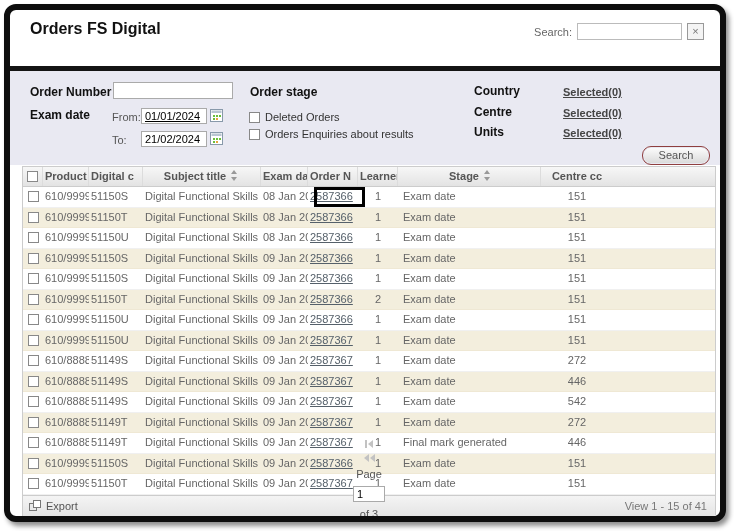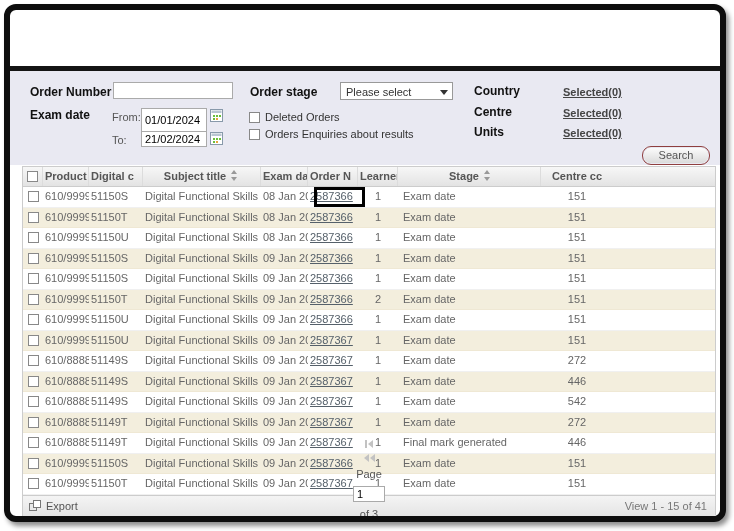--- a/index.html
+++ b/index.html
@@ -68,32 +68,38 @@
   .dis .tri-l { border-right-color:#c2c2c2; } .dis .vbar { background:#c2c2c2; }
   .page-input { width:32px; height:16px; border:1px solid #aaa; font-size:11px; padding:0 3px; }
   .psel { position:relative; border:1px solid #777; background:#fff; height:18px; min-width:40px; font-size:14px; line-height:16px; padding:1px 16px 0 5px; cursor:pointer; }
   .pager-right { position:absolute; right:8px; color:#777; }
 </style>
 </head>
 <body>
 
 <div class="frame">
 
-
+  <div class="page-title">Orders FS Digital</div>
+
+  <div class="search-wrap">
+    <span class="search-label">Search:</span>
+    <input class="search-input" value="" style="">
+    <div class="search-clear">×</div>
+  </div>
 
 
   <div class="divider"></div>
 
   <div class="filter-panel">
     <span class="fp flabel" style="left:20px;top:14px;">Order Number</span>
     <input class="fp tinput" style="left: 103px; top: 11px; width: 120px;" value="">
 
     <span class="fp flabel" style="left:20px;top:37px;">Exam date</span>
     <span class="fp slabel" style="left:102px;top:40px;">From:</span>
-    <input class="fp tinput" style="left: 131px; top: 37px; width: 66px; height: 24px;" value="01/01/2024">
+    <input class="fp tinput" style="left: 131px; top: 37px; width: 66px; height: 16px; text-decoration: underline;" value="01/01/2024">
     <span class="fp cal" style="left:200px;top:38px;"><svg width="13" height="13">
           <rect x="0.5" y="0.5" width="12" height="12" fill="#fff" stroke="#8899aa"></rect>
           <rect x="1.5" y="1.5" width="10" height="2.5" fill="#b9c6d2"></rect>
           <rect x="3" y="6" width="2" height="2" fill="#6abf3a"></rect>
           <rect x="6" y="6" width="2" height="2" fill="#6abf3a"></rect>
           <rect x="9" y="6" width="2" height="2" fill="#6abf3a"></rect>
           <rect x="3" y="9" width="2" height="2" fill="#6abf3a"></rect>
           <rect x="6" y="9" width="2" height="2" fill="#e8a33d"></rect>
         </svg></span>
 
@@ -103,24 +109,20 @@
           <rect x="0.5" y="0.5" width="12" height="12" fill="#fff" stroke="#8899aa"></rect>
           <rect x="1.5" y="1.5" width="10" height="2.5" fill="#b9c6d2"></rect>
           <rect x="3" y="6" width="2" height="2" fill="#6abf3a"></rect>
           <rect x="6" y="6" width="2" height="2" fill="#6abf3a"></rect>
           <rect x="9" y="6" width="2" height="2" fill="#6abf3a"></rect>
           <rect x="3" y="9" width="2" height="2" fill="#6abf3a"></rect>
           <rect x="6" y="9" width="2" height="2" fill="#e8a33d"></rect>
         </svg></span>
 
     <span class="fp flabel" style="left:240px;top:14px;">Order stage</span>
-    <div class="fselect" style="left:330px;top:11px;width:113px;">
-      <span>Please select</span>
-      <i class="chev"></i>
-    </div>
 
     <span class="fp" style="left:239px;top:40px;"><span class="cbx"></span><span>Deleted Orders</span></span>
     <span class="fp" style="left:239px;top:57px;"><span class="cbx"></span><span>Orders Enquiries about results</span></span>
 
     <span class="fp flabel" style="left:464px;top:13px;">Country</span>
     <a class="fp sel-link" style="left:553px;top:15px;">Selected(0)</a>
     <span class="fp flabel" style="left:464px;top:34px;">Centre</span>
     <a class="fp sel-link" style="left:553px;top:36px;">Selected(0)</a>
     <span class="fp flabel" style="left:464px;top:54px;">Units</span>
     <a class="fp sel-link" style="left:553px;top:56px;">Selected(0)</a>

